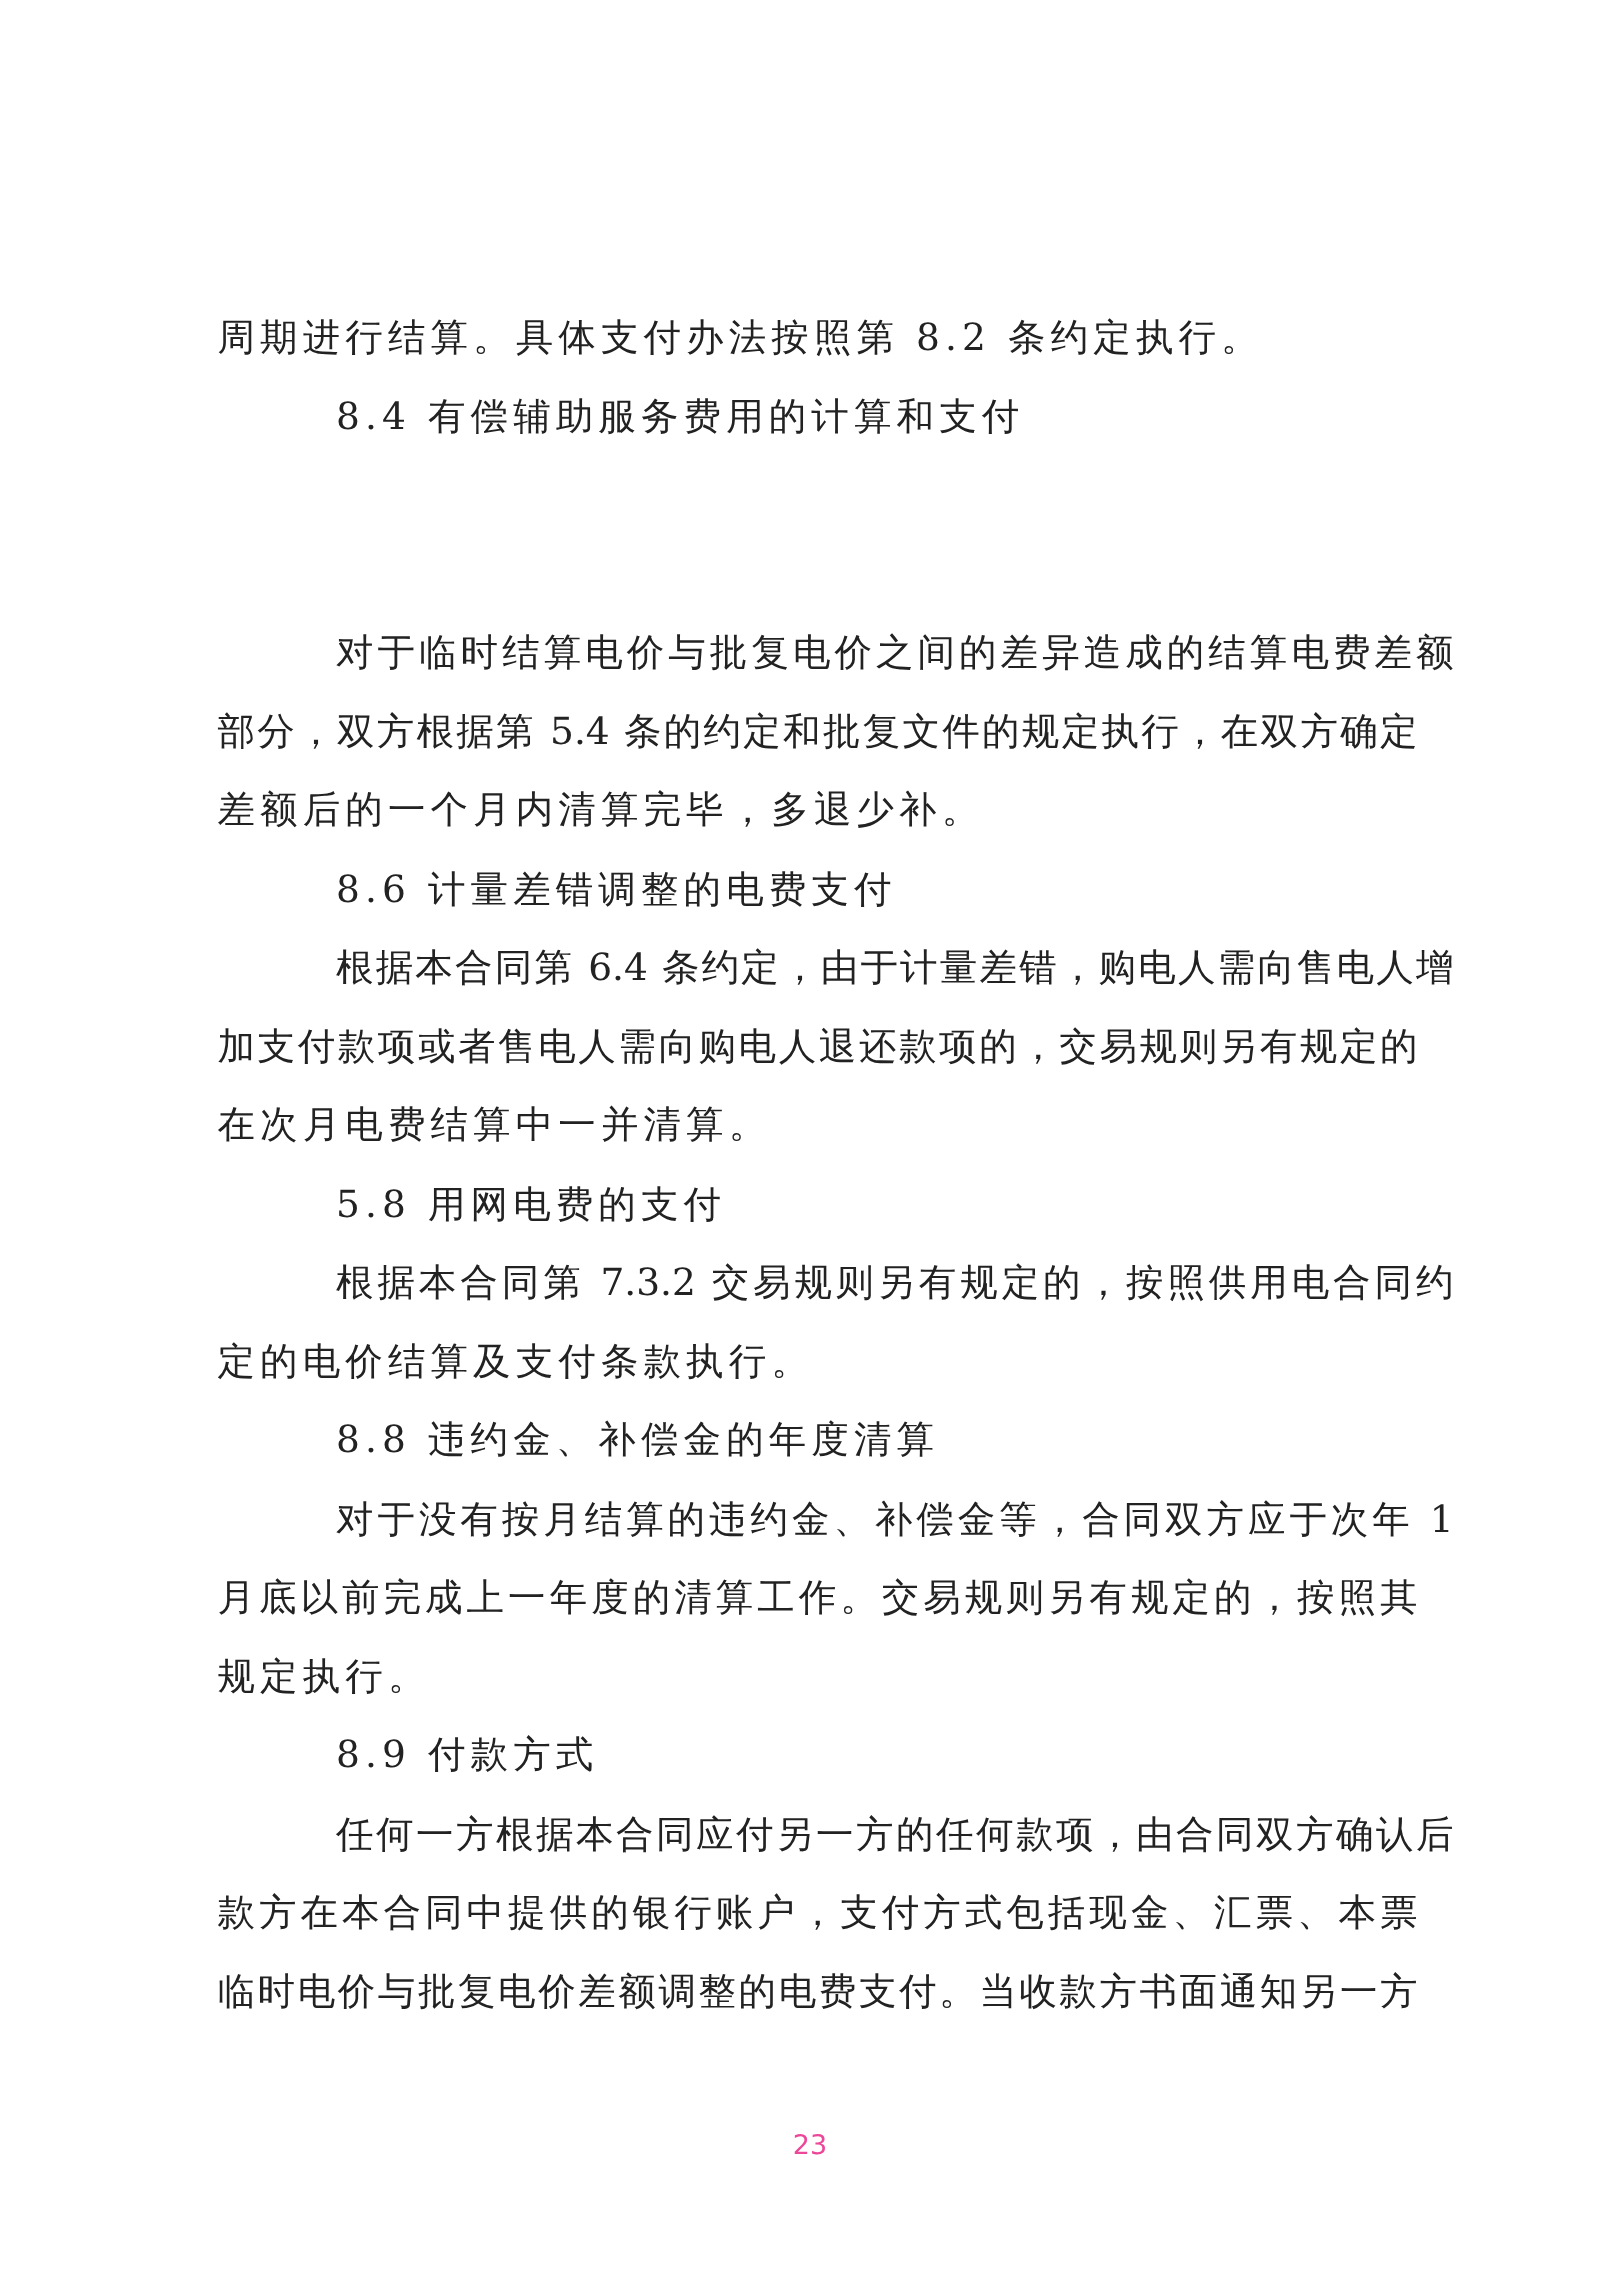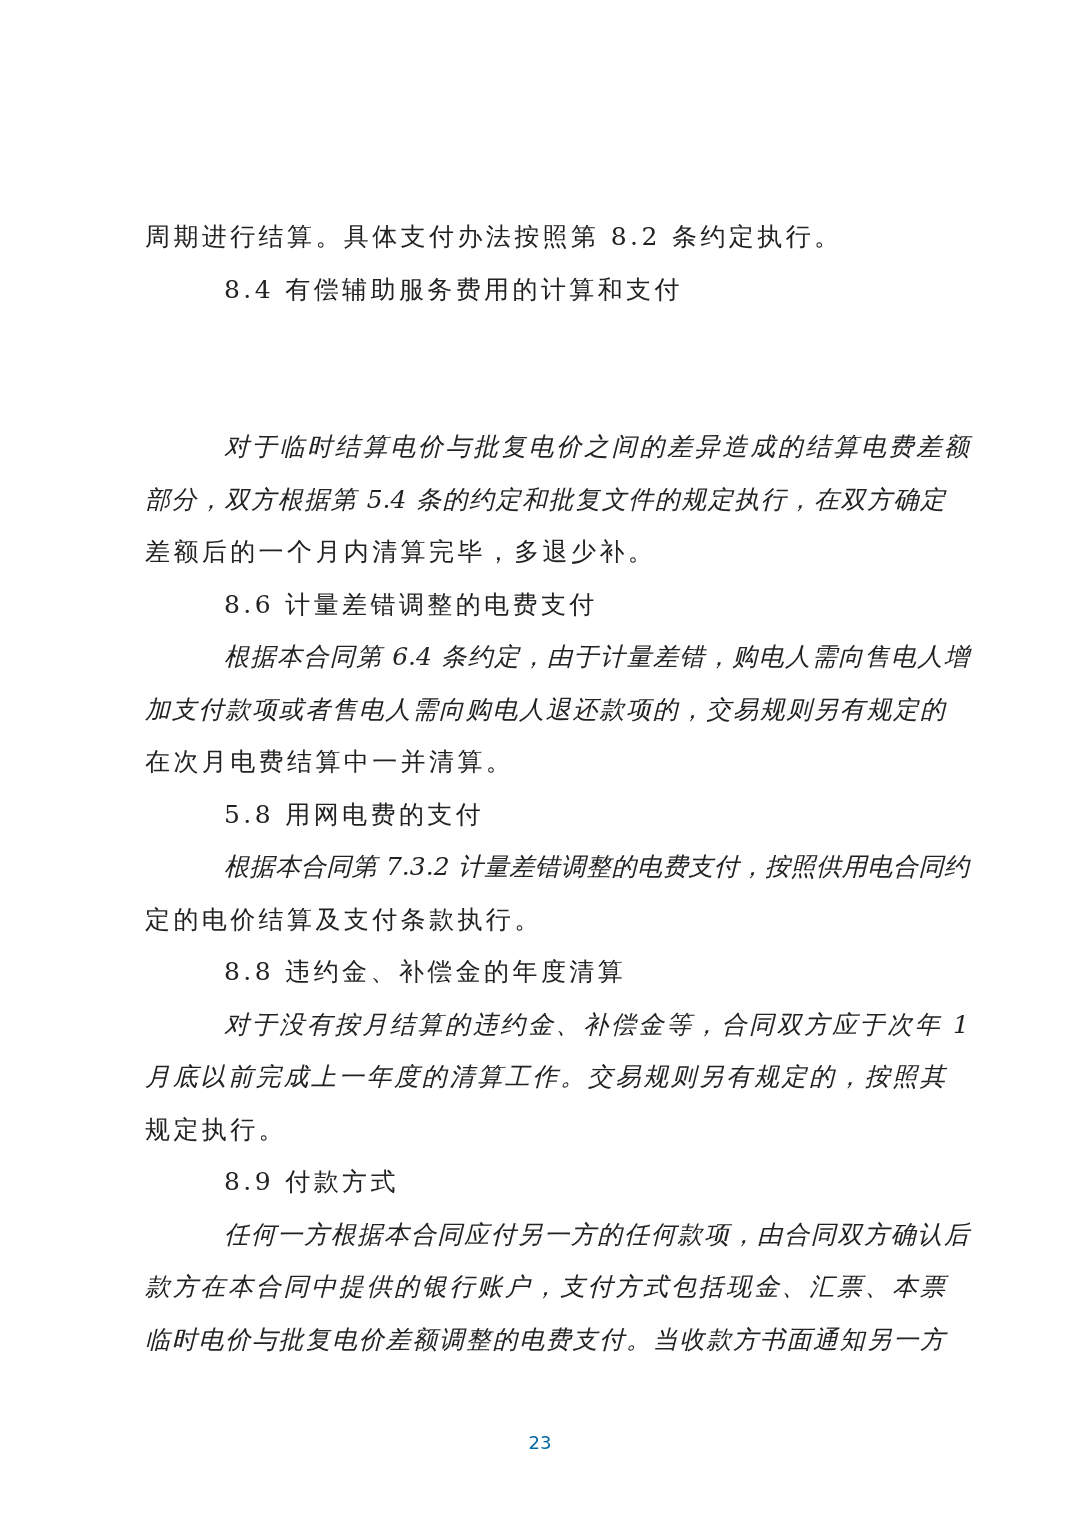--- a/index.html
+++ b/index.html
@@ -7,64 +7,63 @@
       width: 1080px;
       height: 1527px;
       background: #ffffff;
       position: relative;
       overflow: hidden;
       font-family: "DejaVu Serif", "Liberation Serif", serif;
       color: #222222;
     }
     .page {
       position: absolute;
-      left: 0; top: 14px;
+      left: 0; top: 2px;
       width: 1080px; height: 1334px;
     }
     .line {
       position: absolute;
       left: 145px;
       width: 800px;
       font-size: 25px;
       line-height: 34px;
       white-space: nowrap;
       letter-spacing: 3.4px;
     }
     .indent { left: 200px; width: 745px; margin-left: 24px; }
     .justify {
       text-align: justify;
       text-align-last: justify;
       letter-spacing: 0;
-      font-style: italic;
     }
     .page-number {
       position: absolute;
       left: 0; width: 1080px;
       top: 1418px;
       text-align: center;
       font-family: "DejaVu Sans", "Liberation Sans", sans-serif;
       font-size: 18px;
-      color: #0369a1;
+      color: #ec4899;
     }
   </style>
 </head>
 <body>
 
 <div class="page">
   <div class="line" style="top:206px">周期进行结算。具体支付办法按照第 8.2 条约定执行。</div>
   <div class="line indent" style="top:259px">8.4 有偿辅助服务费用的计算和支付</div>
   <div class="line indent justify" style="top:416px">对于临时结算电价与批复电价之间的差异造成的结算电费差额</div>
   <div class="line justify" style="top:469px">部分，双方根据第 5.4 条的约定和批复文件的规定执行，在双方确定</div>
   <div class="line" style="top:521px">差额后的一个月内清算完毕，多退少补。</div>
   <div class="line indent" style="top:574px">8.6 计量差错调整的电费支付</div>
   <div class="line indent justify" style="top:626px">根据本合同第 6.4 条约定，由于计量差错，购电人需向售电人增</div>
   <div class="line justify" style="top:679px">加支付款项或者售电人需向购电人退还款项的，交易规则另有规定的</div>
   <div class="line" style="top:731px">在次月电费结算中一并清算。</div>
   <div class="line indent" style="top:784px">5.8 用网电费的支付</div>
-  <div class="line indent justify" style="top:836px">根据本合同第 7.3.2 计量差错调整的电费支付，按照供用电合同约</div>
+  <div class="line indent justify" style="top:836px">根据本合同第 7.3.2 交易规则另有规定的，按照供用电合同约</div>
   <div class="line" style="top:889px">定的电价结算及支付条款执行。</div>
   <div class="line indent" style="top:941px">8.8 违约金、补偿金的年度清算</div>
   <div class="line indent justify" style="top:994px">对于没有按月结算的违约金、补偿金等，合同双方应于次年 1</div>
   <div class="line justify" style="top:1046px">月底以前完成上一年度的清算工作。交易规则另有规定的，按照其</div>
   <div class="line" style="top:1099px">规定执行。</div>
   <div class="line indent" style="top:1151px">8.9 付款方式</div>
   <div class="line indent justify" style="top:1204px">任何一方根据本合同应付另一方的任何款项，由合同双方确认后</div>
   <div class="line justify" style="top:1256px">款方在本合同中提供的银行账户，支付方式包括现金、汇票、本票</div>
   <div class="line justify" style="top:1309px">临时电价与批复电价差额调整的电费支付。当收款方书面通知另一方</div>
 

